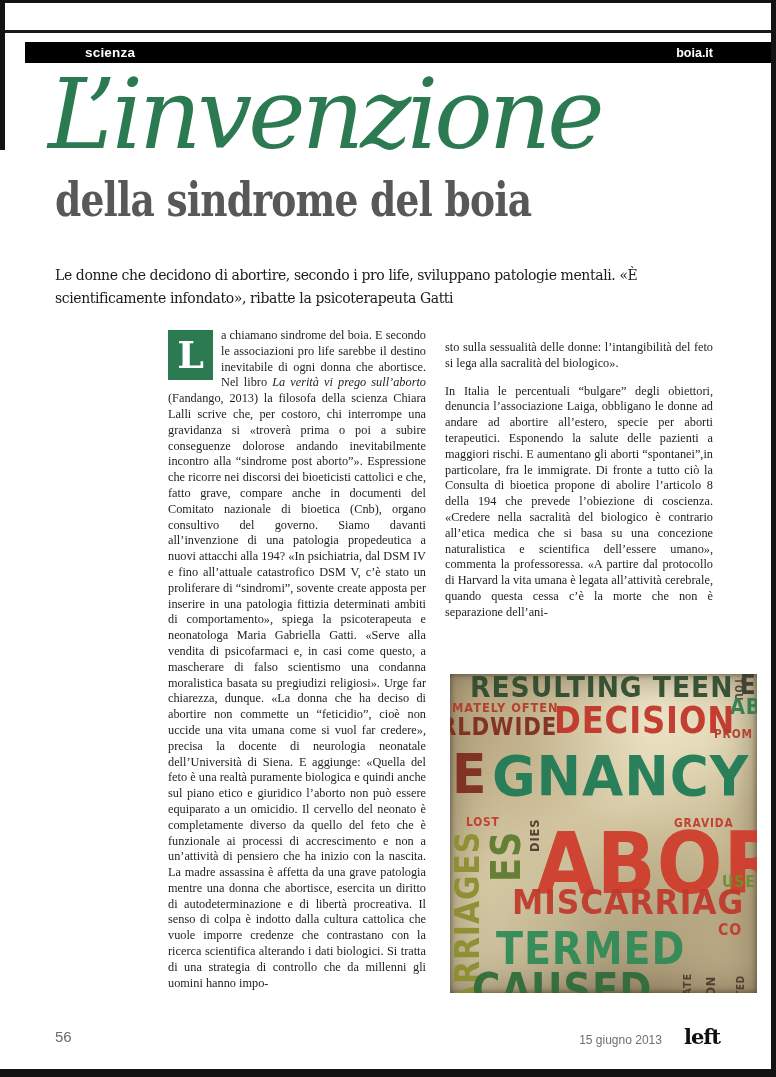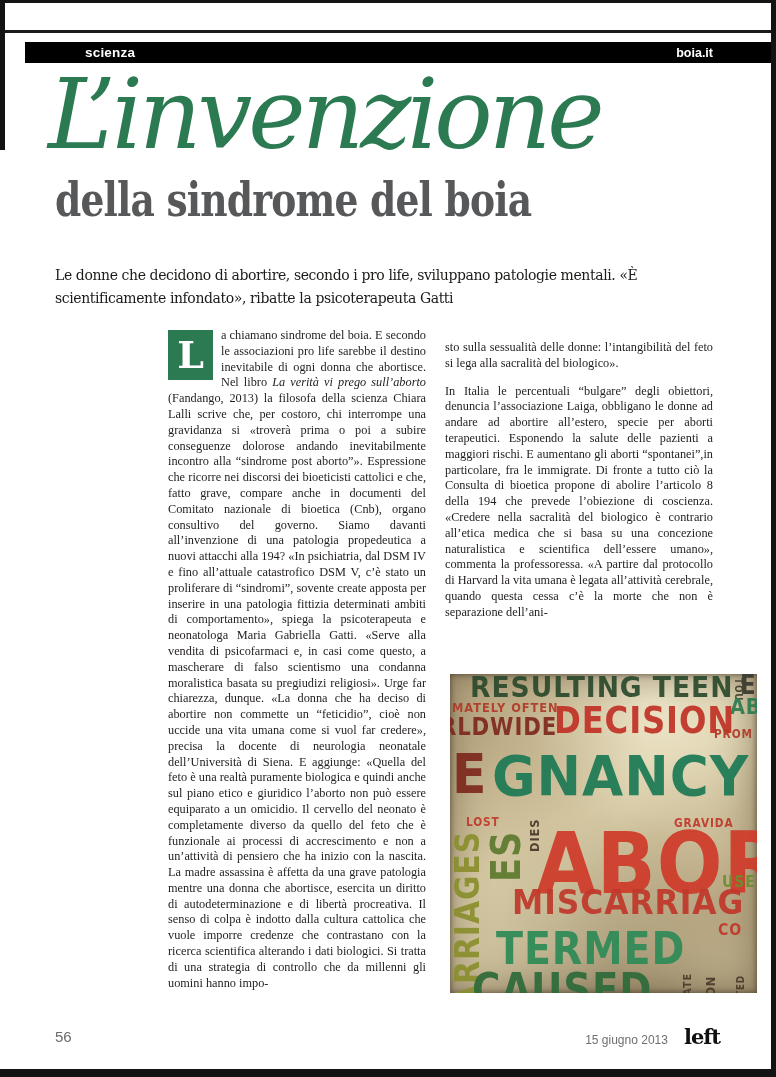--- a/index.html
+++ b/index.html
@@ -53,21 +53,21 @@
              radial-gradient(circle at 55% 98%, rgba(70,50,25,.30), transparent 50%),
              radial-gradient(circle at 68% 8%,  rgba(255,250,228,.55), transparent 38%),
              #d9cda8;
            box-shadow: inset 0 0 42px rgba(55,38,18,.5), inset 0 0 6px rgba(20,12,5,.6);}
   .cw{position:absolute;font-family:"DejaVu Sans","Liberation Sans",sans-serif;font-weight:800;
       letter-spacing:1px;transform-origin:0 0;white-space:nowrap;opacity:.93;line-height:1;}
 
   
   .page-number{position:absolute;left:55px;top:1028px;color:#6b6b6b;
                font-family:"Liberation Sans",sans-serif;font-size:15px;}
-  .footer-right{position:absolute;right:56px;top:1024px;display:flex;align-items:baseline;gap:16px;}
+  .footer-right{position:absolute;right:56px;top:1024px;display:flex;align-items:baseline;gap:22px;}
   .footer-date{color:#6f6f6f;font-family:"Liberation Sans",sans-serif;font-size:12px;}
   .footer-logo{color:#0f0f0f;font-family:"DejaVu Serif",serif;font-weight:bold;
                font-size:21px;letter-spacing:-1px;text-align:right;}
 </style>
 </head>
 <body>
 
 <div class="page">
 
   <div class="edge edge-top"></div>

